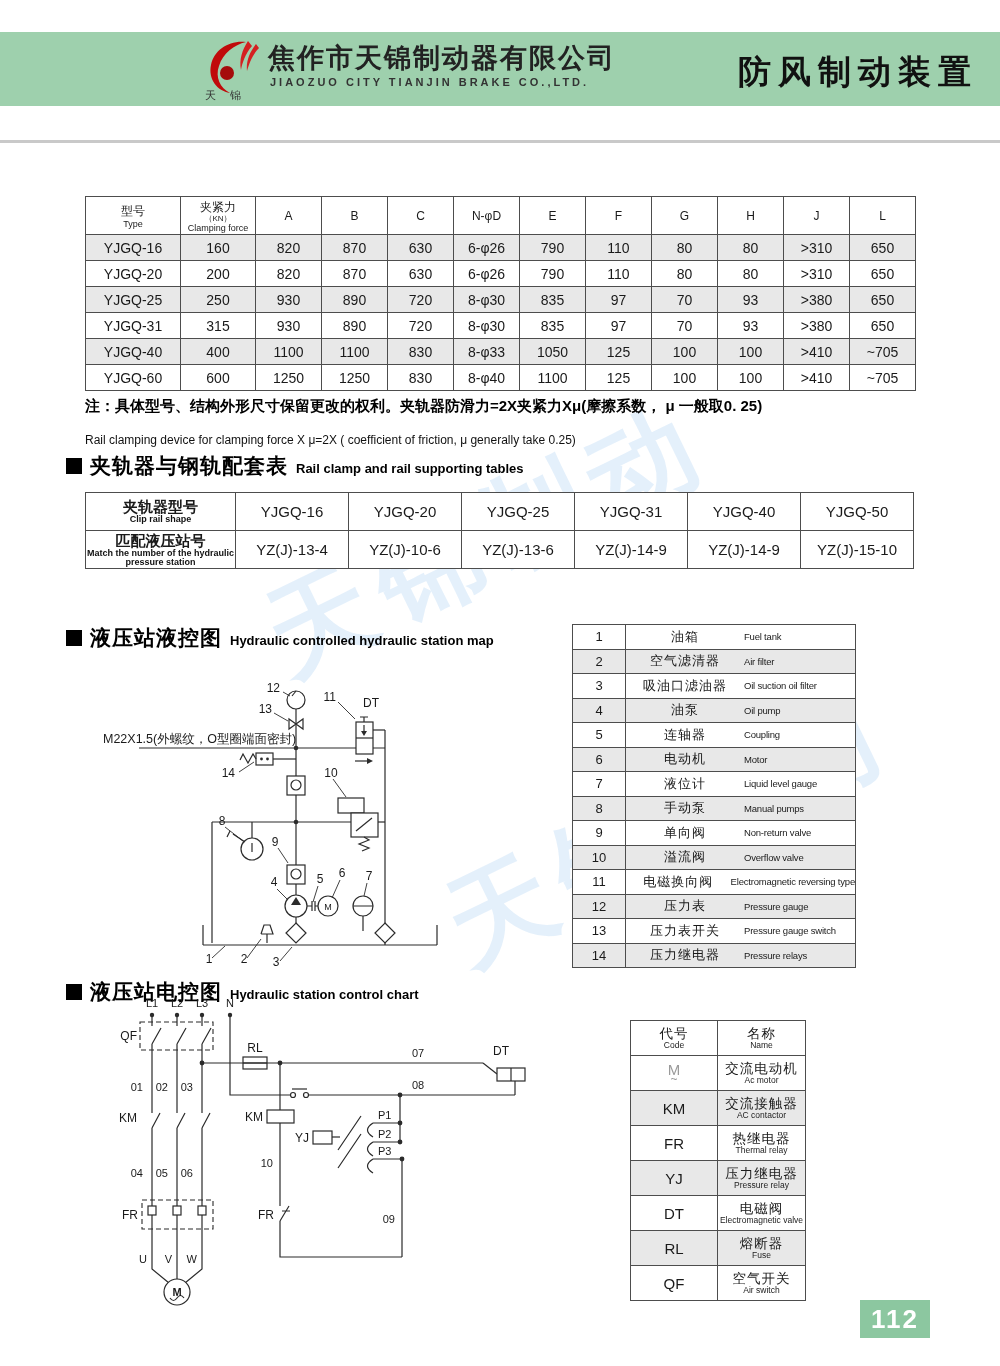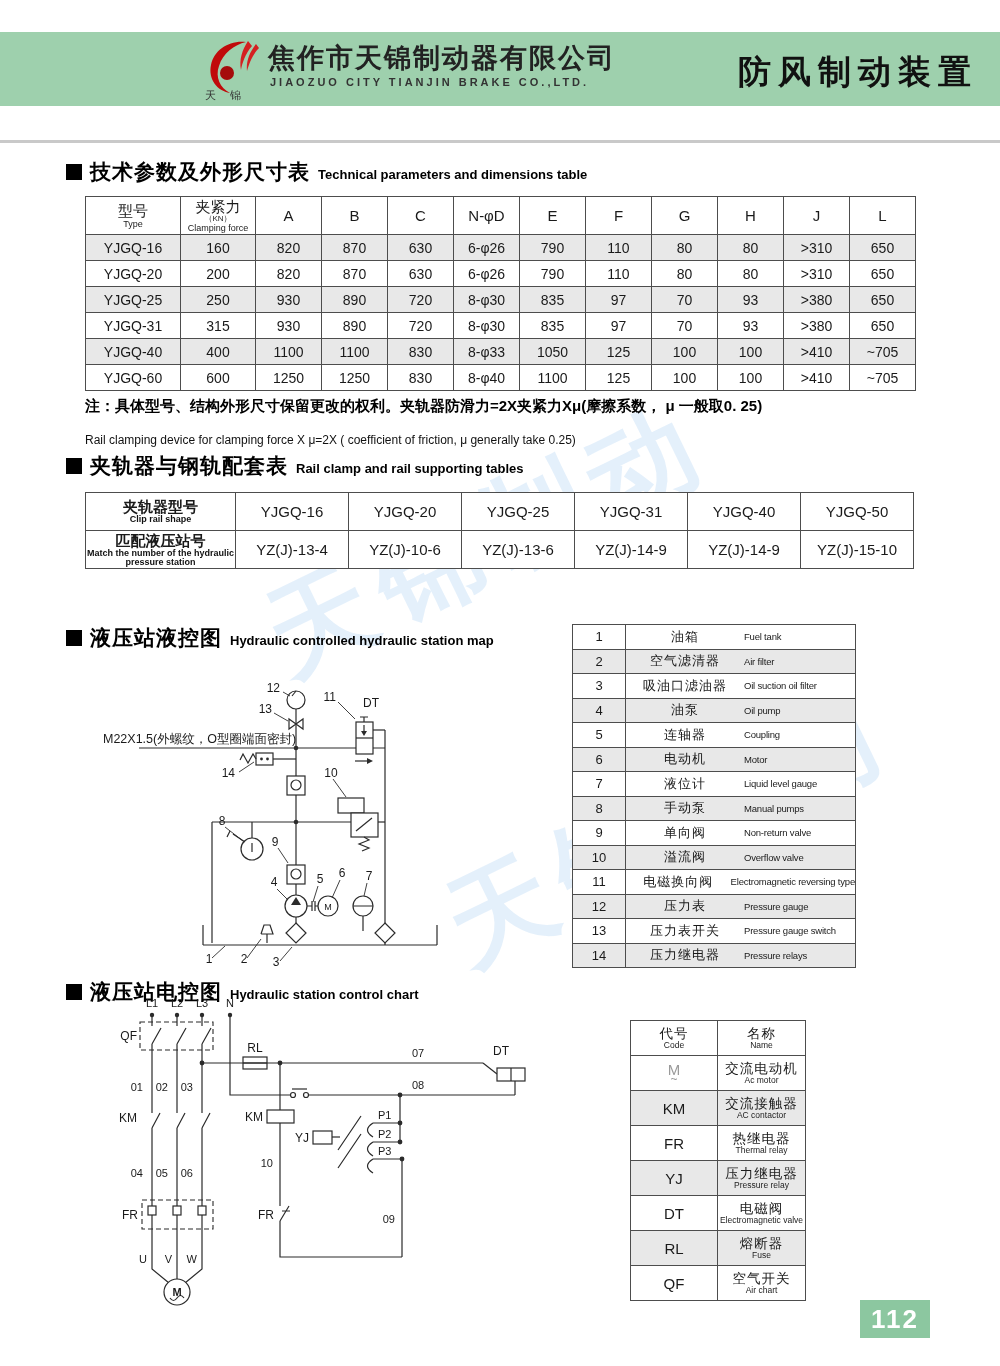--- a/index.html
+++ b/index.html
@@ -31,21 +31,21 @@
 
   
   table{border-collapse:collapse;table-layout:fixed;background:#fff;}
   th,td{border:1px solid #4d4d4d;text-align:center;padding:0;overflow:hidden;}
   tr.alt td{background:#e8e8e8;}
 
   
   #dim-table{position:absolute;left:85px;top:196px;width:830px;}
   #dim-table th{height:37px;font-weight:normal;}
   #dim-table td{height:25px;font-size:14px;}
-  #dim-table .h-cn{font-size:15px;line-height:16px;text-align:center;}
+  #dim-table .h-cn{font-size:12px;line-height:16px;text-align:center;}
   #dim-table .h-kn{font-size:8px;line-height:8px;}
   #dim-table .h-en{font-size:9px;line-height:10px;}
 
   
   .note0{position:absolute;left:85px;top:397px;font-size:15px;font-weight:700;color:#000;}
   .note1{position:absolute;left:85px;top:418px;font-size:12px;color:#111;}
   .note2{position:absolute;left:85px;top:433px;font-size:12px;color:#111;}
 
   
   #match-table{position:absolute;left:85px;top:492px;width:828px;}
@@ -114,23 +114,20 @@
     <path d="M50,4 C33,2 18,12 15,27 C12,41 21,53 34,55 C24,50 19,39 23,28 C27,15 38,7 50,4 Z" fill="#c00a0a"></path>
     <path d="M52,3 C46,12 43,22 45,32 C46,26 49,16 56,8 Z" fill="#d42020"></path>
     <path d="M60,6 C53,15 50,24 51,33 C53,26 56,17 63,10 Z" fill="#d42020"></path>
     <circle cx="31" cy="35" r="7" fill="#a50b0b"></circle>
   </svg>
   <div class="logo-cn">天锦</div>
   <div class="co-cn">焦作市天锦制动器有限公司</div>
   <div class="co-en">JIAOZUO CITY TIANJIN BRAKE CO.,LTD.</div>
   <div class="hdr-rule"></div>
 
-  <div class="sec" style="left:66px;top:158px;">
-    <span class="sq"></span><span class="cn">技术参数及外形尺寸表</span><span class="en">Technical parameters and dimensions table</span>
-  </div>
 
   <table id="dim-table">
     <colgroup>
         <col style="width:95px">
         <col style="width:75px">
         <col style="width:66px">
         <col style="width:66px">
         <col style="width:66px">
         <col style="width:66px">
         <col style="width:66px">
@@ -718,20 +715,20 @@
             <div class="lg-cn">熔断器</div>
             <div class="lg-en">Fuse</div>
           </td>
         </tr>
         <tr>
           <td>
             <div class="lg-code">QF</div>
           </td>
           <td>
             <div class="lg-cn">空气开关</div>
-            <div class="lg-en">Air chart</div>
+            <div class="lg-en">Air switch</div>
           </td>
         </tr>
       </tbody>
     </table>
 
   <div class="badge">112</div>
 </div>
 
 </body></html>

